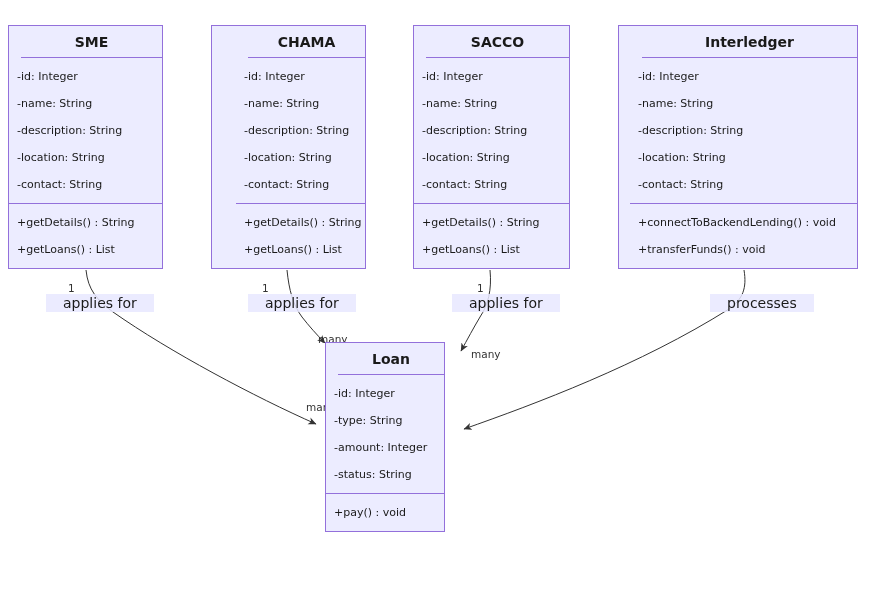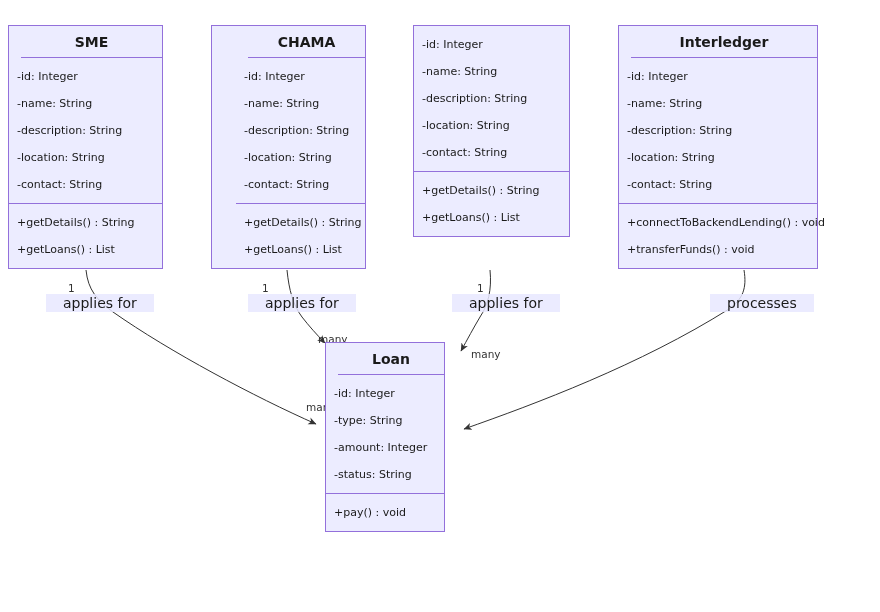--- a/index.html
+++ b/index.html
@@ -118,34 +118,35 @@
       <div class="member">-location: String</div>
       <div class="member">-contact: String</div>
     </div>
     <div class="class-section methods">
       <div class="member">+getDetails() : String</div>
       <div class="member">+getLoans() : List</div>
     </div>
   </div>
 
   <div class="class-box" style="left:413px;top:25px;width:157px;">
+    <div class="class-title">SACCO</div>
     <div class="class-section attrs">
       <div class="member">-id: Integer</div>
       <div class="member">-name: String</div>
       <div class="member">-description: String</div>
       <div class="member">-location: String</div>
       <div class="member">-contact: String</div>
     </div>
     <div class="class-section methods">
       <div class="member">+getDetails() : String</div>
       <div class="member">+getLoans() : List</div>
     </div>
   </div>
 
-  <div class="class-box" style="left:618px;top:25px;width:200px;">
+  <div class="class-box" style="left:618px;top:25px;width:240px;padding-left:11px;">
     <div class="class-title">Interledger</div>
     <div class="class-section attrs">
       <div class="member">-id: Integer</div>
       <div class="member">-name: String</div>
       <div class="member">-description: String</div>
       <div class="member">-location: String</div>
       <div class="member">-contact: String</div>
     </div>
     <div class="class-section methods">
       <div class="member">+connectToBackendLending() : void</div>

